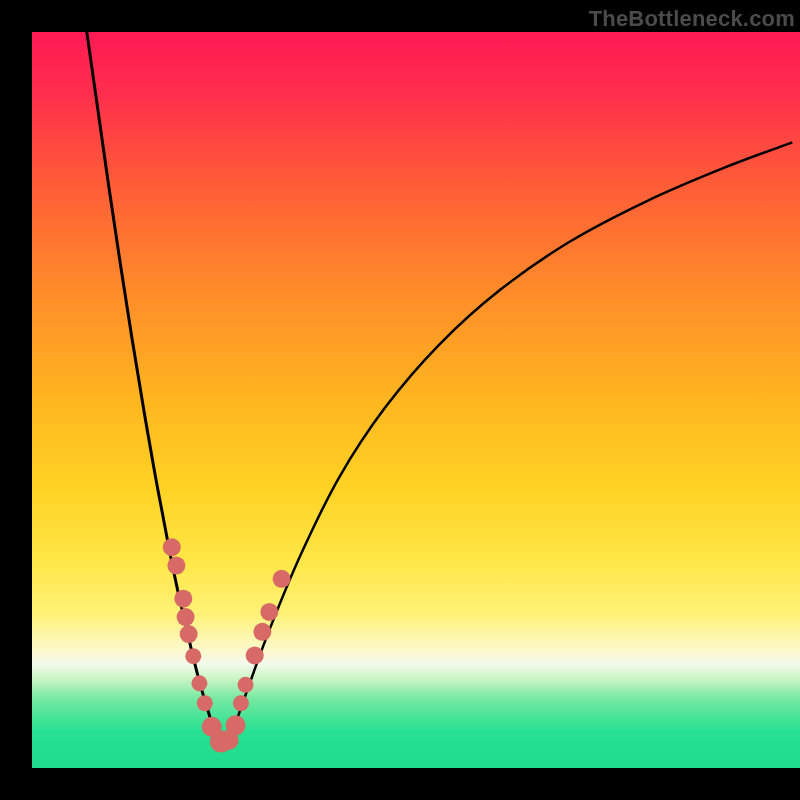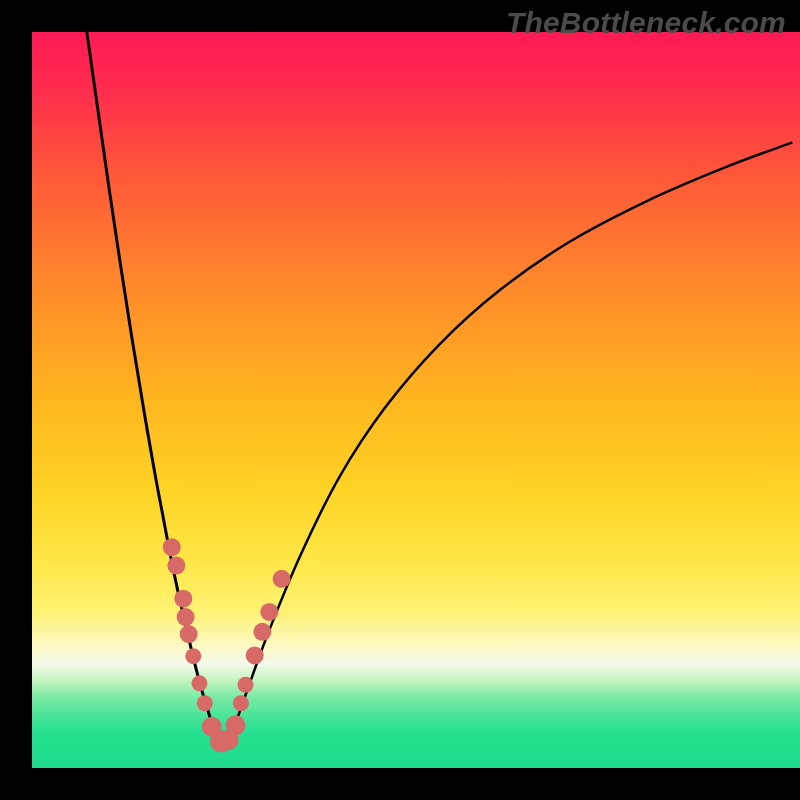--- a/index.html
+++ b/index.html
@@ -6,28 +6,27 @@
   html, body { width: 800px; height: 800px; overflow: hidden; background: #000; }
   .stage {
     position: relative;
     width: 800px;
     height: 800px;
     background: #000;
   }
   .watermark {
     position: absolute;
     top: 6px;
-    right: 14px;
+    right: 5px;
     font-family: Arial, Helvetica, sans-serif;
-    font-size: 30px;
+    font-size: 22px;
     font-weight: 600;
     color: #4b4b4b;
     letter-spacing: 0.2px;
     z-index: 5;
-    font-style: italic;
   }
   svg.plot {
     position: absolute;
     left: 0; top: 0;
     width: 800px; height: 800px;
     display: block;
   }
 </style>
 </head>
 <body>

